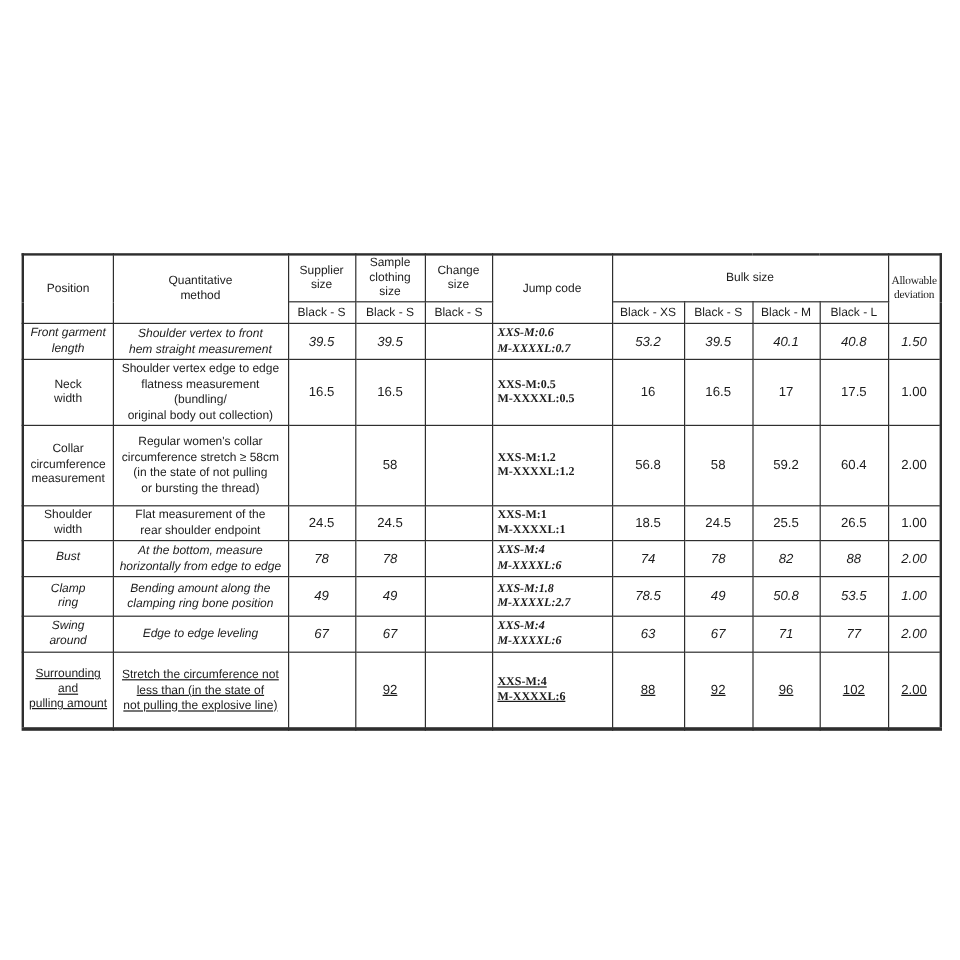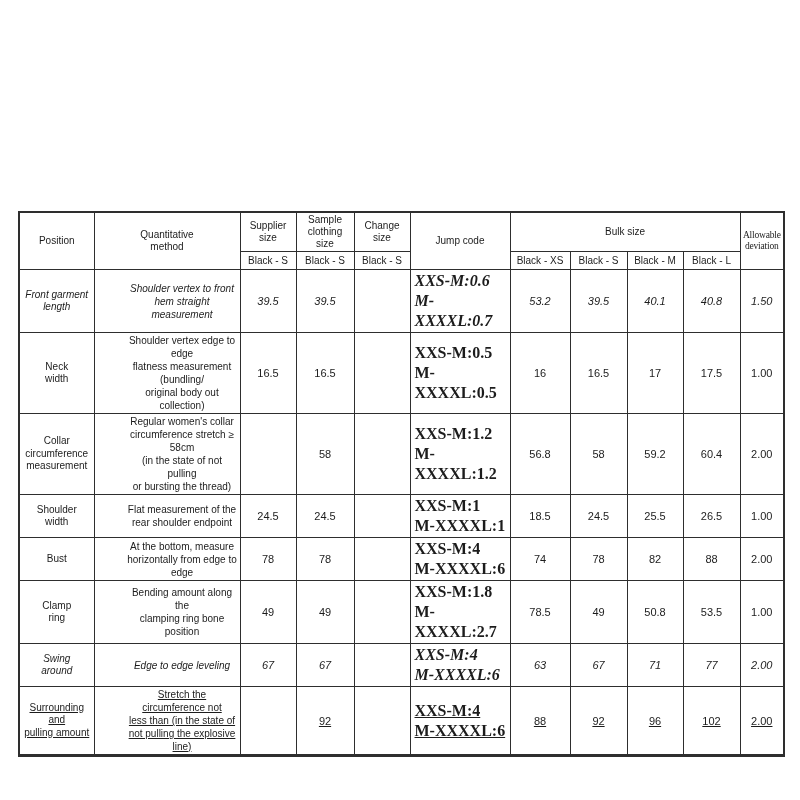--- a/index.html
+++ b/index.html
@@ -28,26 +28,26 @@
     padding: 1px 2px;
   }
   thead th {
     font-weight: normal;
     font-size: 10px;
     line-height: 1.2;
     color: #1c1c1c;
   }
   th.small-h { font-size: 9.5px; letter-spacing: -0.2px; font-family: Liberation Serif, serif; }
   td.pos-cell { font-size: 10px; line-height: 1.25; }
-  td.method-cell { font-size: 10px; line-height: 1.3; padding-left: 32px; }
+  td.method-cell { font-size: 10px; line-height: 1.3; }
   td.num-cell { font-size: 11px; }
   td.jump-cell {
     font-family: "Liberation Serif", serif;
     font-weight: bold;
-    font-size: 16px;
+    font-size: 10px;
     line-height: 1.25;
     text-align: left;
     padding-left: 4px;
     white-space: pre-line;
   }
 </style>
 </head>
 <body>
 
 <div class="page">
@@ -152,36 +152,36 @@
     <td class="num-cell">24.5</td>
     <td class="num-cell"></td>
     <td class="jump-cell">XXS-M:1
 M-XXXXL:1</td>
     <td class="num-cell">18.5</td>
     <td class="num-cell">24.5</td>
     <td class="num-cell">25.5</td>
     <td class="num-cell">26.5</td>
     <td class="num-cell">1.00</td>
   </tr>
-          <tr style="height: 30px;">
+          <tr style="height: 30px; font-style: italic;">
     <td class="pos-cell">Bust</td>
     <td class="method-cell">At the bottom, measure
 horizontally from edge to edge</td>
     <td class="num-cell">78</td>
     <td class="num-cell">78</td>
     <td class="num-cell"></td>
     <td class="jump-cell">XXS-M:4
 M-XXXXL:6</td>
     <td class="num-cell">74</td>
     <td class="num-cell">78</td>
     <td class="num-cell">82</td>
     <td class="num-cell">88</td>
     <td class="num-cell">2.00</td>
   </tr>
-          <tr style="height: 33px;">
+          <tr style="height: 33px; font-style: italic;">
     <td class="pos-cell">Clamp
 ring</td>
     <td class="method-cell">Bending amount along the
 clamping ring bone position</td>
     <td class="num-cell">49</td>
     <td class="num-cell">49</td>
     <td class="num-cell"></td>
     <td class="jump-cell">XXS-M:1.8
 M-XXXXL:2.7</td>
     <td class="num-cell">78.5</td>

